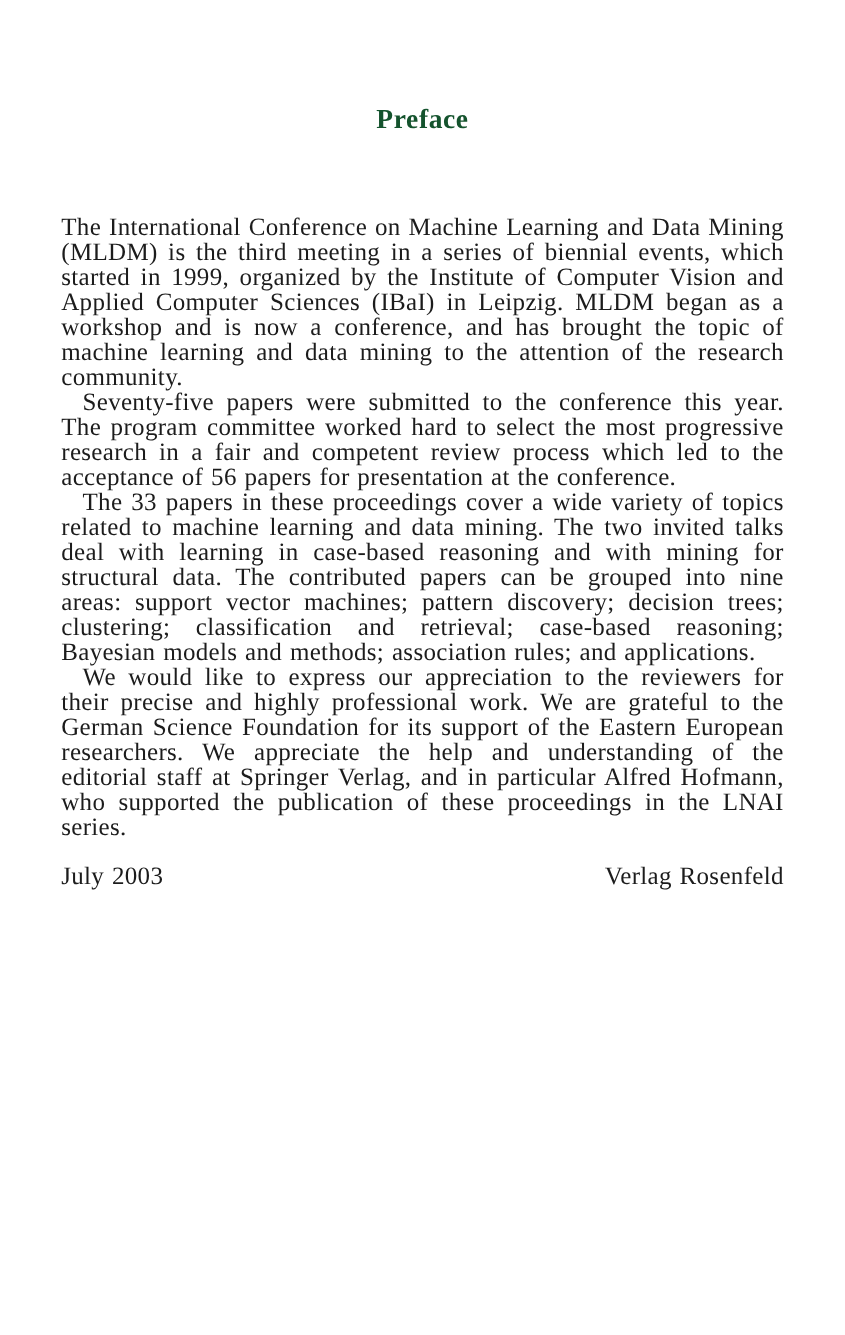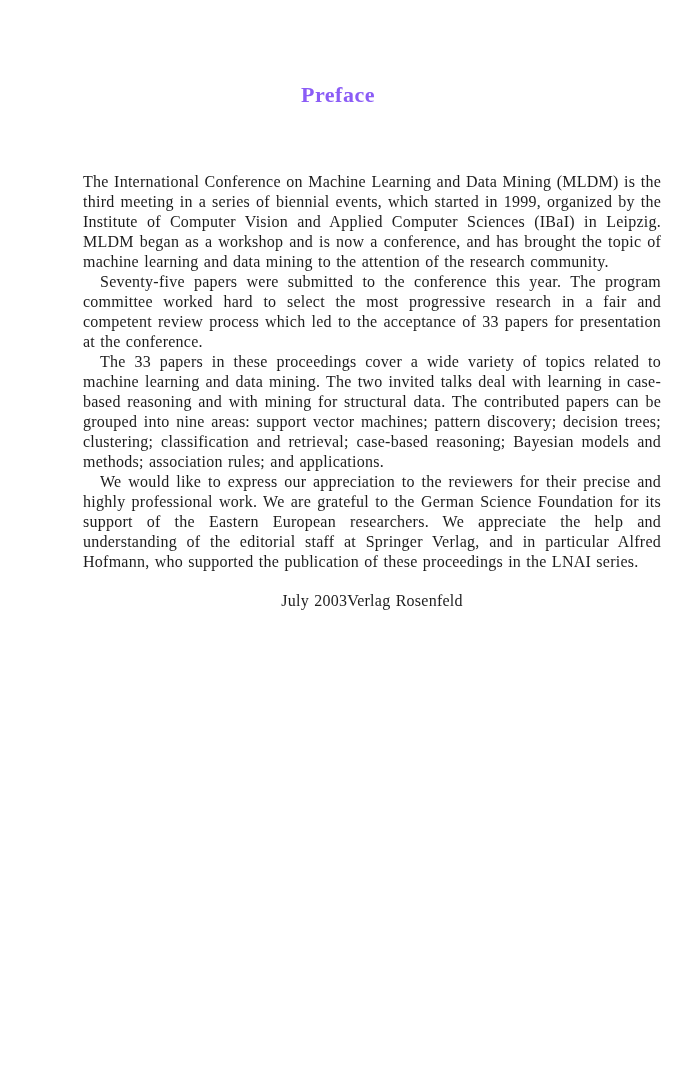--- a/index.html
+++ b/index.html
@@ -16,58 +16,57 @@
     font-family: "Liberation Serif", "DejaVu Serif", serif;
     color: #1c1c1c;
   }
   .page-title {
     margin: 0;
     padding-top: 82px;
     text-align: center;
     font-size: 22px;
     font-weight: bold;
     letter-spacing: 0.5px;
-    color: #8b5cf6;
+    color: #14532d;
   }
   .body-text {
     position: absolute;
     left: 49px;
     top: 172px;
     width: 578px;
-    font-size: 16px;
+    font-size: 20px;
     line-height: 20px;
     letter-spacing: 0.25px;
     word-spacing: 1px;
     text-align: justify;
-    margin-left: 34px;
   }
   .body-text p {
     margin: 0;
   }
   .body-text p.indent {
     text-indent: 17px;
   }
   .signoff {
     display: flex;
-    justify-content: center;
+    justify-content: space-between;
     margin-top: 19px;
   }
   .signoff span {
     white-space: nowrap;
   }
 </style>
 </head>
 <body>
 
 <div class="page">
   <h1 class="page-title">Preface</h1>
 
   <div class="body-text">
     <p>The International Conference on Machine Learning and Data Mining (MLDM) is the third meeting in a series of biennial events, which started in 1999, organized by the Institute of Computer Vision and Applied Computer Sciences (IBaI) in Leipzig. MLDM began as a workshop and is now a conference, and has brought the topic of machine learning and data mining to the attention of the research community.</p>
-    <p class="indent">Seventy-five papers were submitted to the conference this year. The program committee worked hard to select the most progressive research in a fair and competent review process which led to the acceptance of 33 papers for presentation at the conference.</p>
+    <p class="indent">Seventy-five papers were submitted to the conference this year. The program committee worked hard to select the most progressive research in a fair and competent review process which led to the acceptance of 56 papers for presentation at the conference.</p>
     <p class="indent">The 33 papers in these proceedings cover a wide variety of topics related to machine learning and data mining. The two invited talks deal with learning in case-based reasoning and with mining for structural data. The contributed papers can be grouped into nine areas: support vector machines; pattern discovery; decision trees; clustering; classification and retrieval; case-based reasoning; Bayesian models and methods; association rules; and applications.</p>
     <p class="indent">We would like to express our appreciation to the reviewers for their precise and highly professional work. We are grateful to the German Science Foundation for its support of the Eastern European researchers. We appreciate the help and understanding of the editorial staff at Springer Verlag, and in particular Alfred Hofmann, who supported the publication of these proceedings in the LNAI series.</p>
 
     <div class="signoff">
       <span>July 2003</span>
       <span>Verlag Rosenfeld</span>
     </div>
   </div>
 </div>
 

